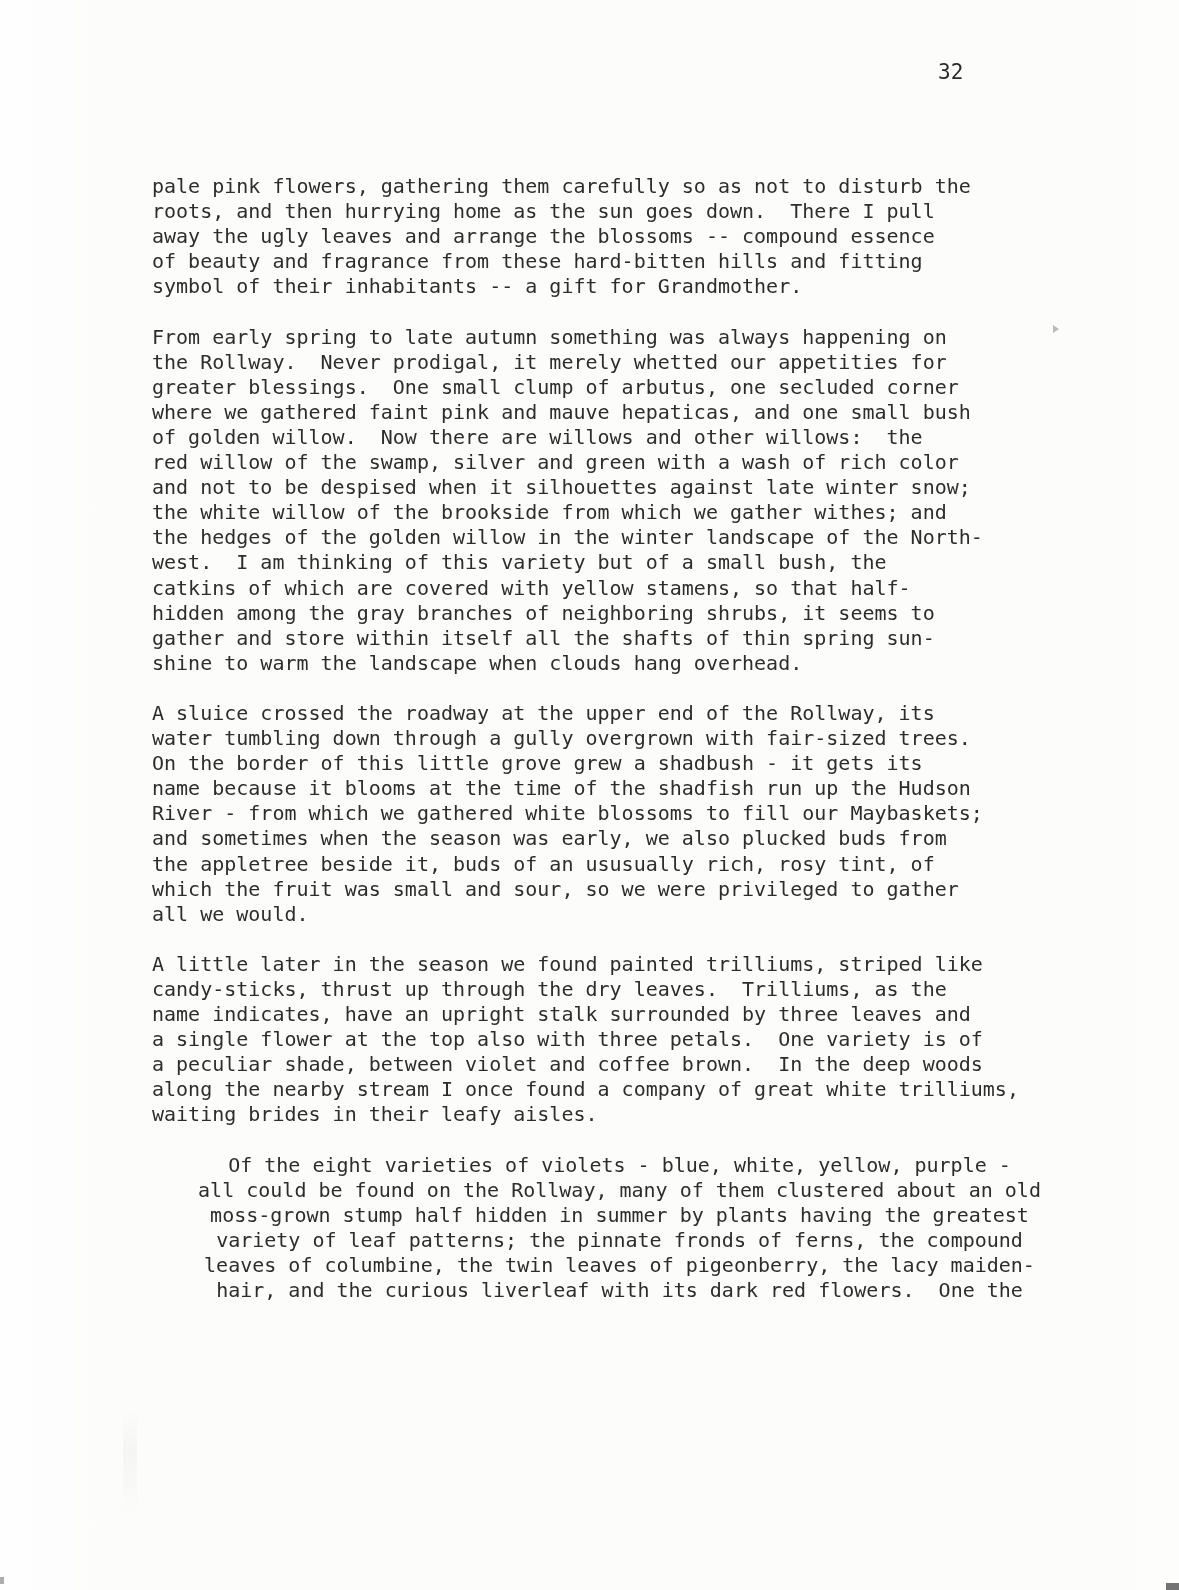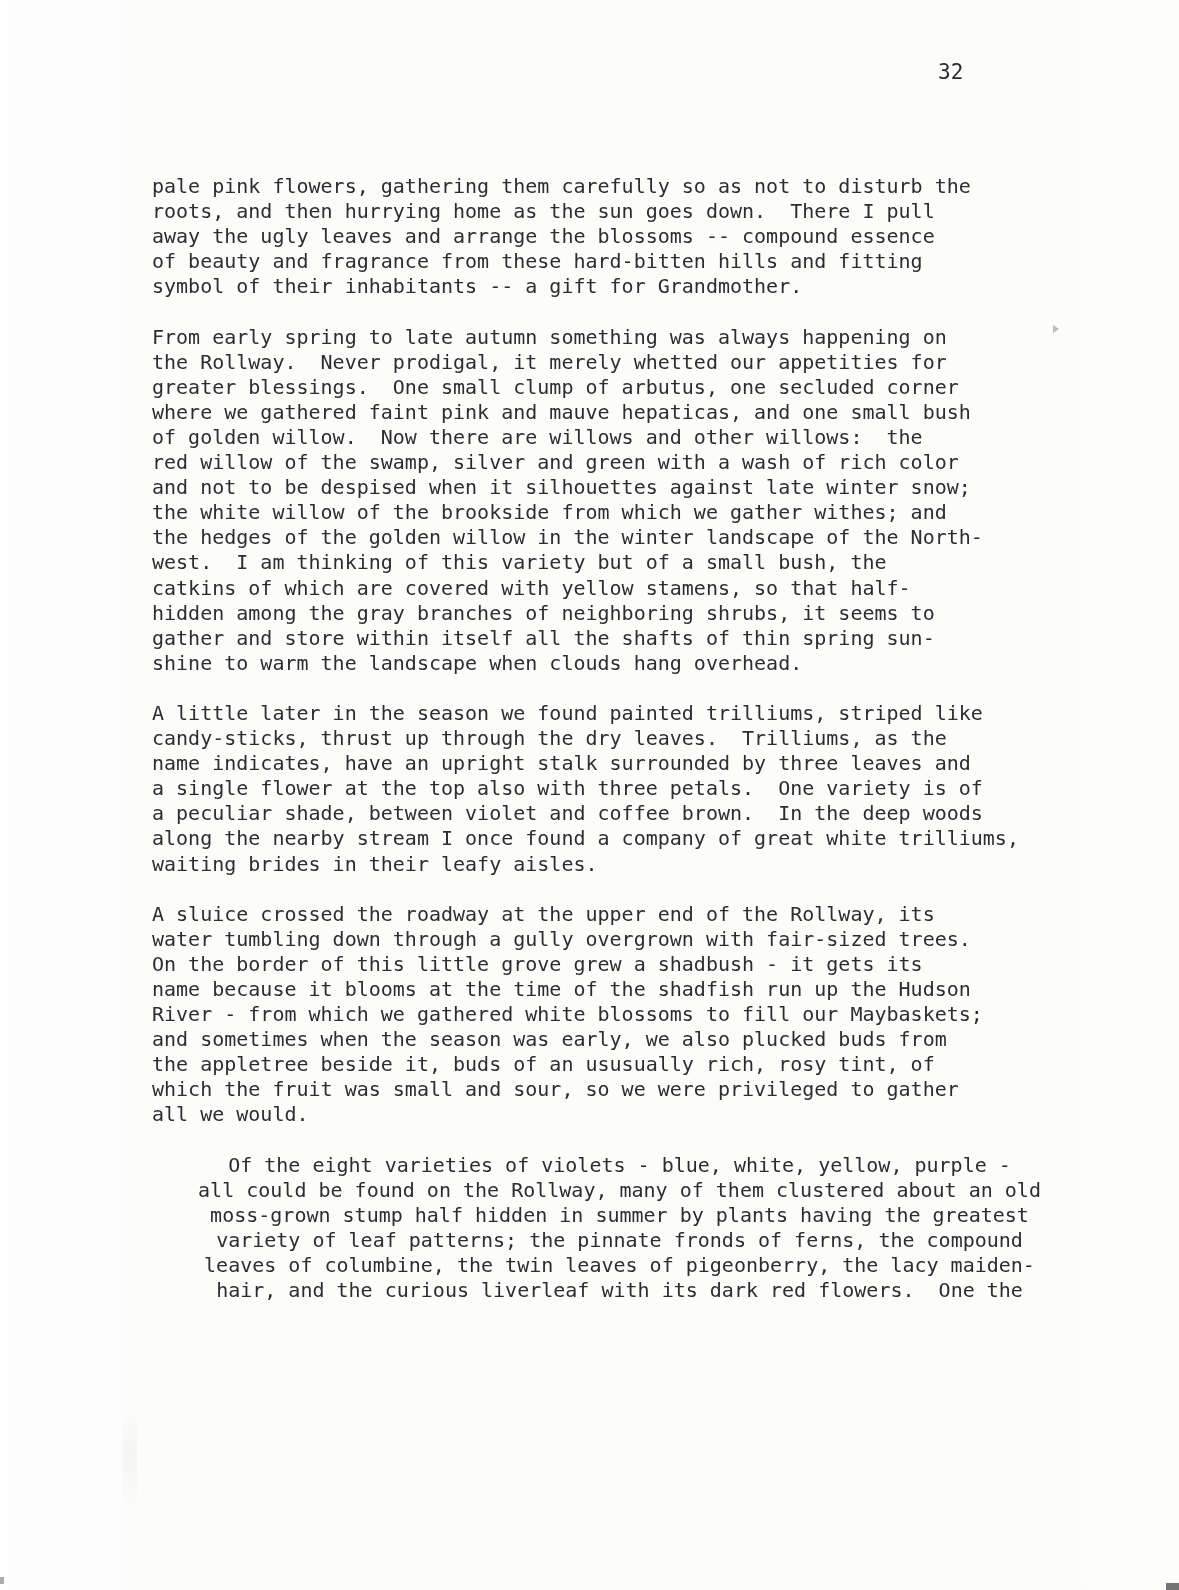--- a/index.html
+++ b/index.html
@@ -105,36 +105,36 @@
 of golden willow.  Now there are willows and other willows:  the
 red willow of the swamp, silver and green with a wash of rich color
 and not to be despised when it silhouettes against late winter snow;
 the white willow of the brookside from which we gather withes; and
 the hedges of the golden willow in the winter landscape of the North-
 west.  I am thinking of this variety but of a small bush, the
 catkins of which are covered with yellow stamens, so that half-
 hidden among the gray branches of neighboring shrubs, it seems to
 gather and store within itself all the shafts of thin spring sun-
 shine to warm the landscape when clouds hang overhead.</p>
-    <p class="para">A little later in the season we found painted trilliums, striped like
-candy-sticks, thrust up through the dry leaves.  Trilliums, as the
-name indicates, have an upright stalk surrounded by three leaves and
-a single flower at the top also with three petals.  One variety is of
-a peculiar shade, between violet and coffee brown.  In the deep woods
-along the nearby stream I once found a company of great white trilliums,
-waiting brides in their leafy aisles.</p>
     <p class="para">A sluice crossed the roadway at the upper end of the Rollway, its
 water tumbling down through a gully overgrown with fair-sized trees.
 On the border of this little grove grew a shadbush - it gets its
 name because it blooms at the time of the shadfish run up the Hudson
 River - from which we gathered white blossoms to fill our Maybaskets;
 and sometimes when the season was early, we also plucked buds from
 the appletree beside it, buds of an ususually rich, rosy tint, of
 which the fruit was small and sour, so we were privileged to gather
 all we would.</p>
+    <p class="para">A little later in the season we found painted trilliums, striped like
+candy-sticks, thrust up through the dry leaves.  Trilliums, as the
+name indicates, have an upright stalk surrounded by three leaves and
+a single flower at the top also with three petals.  One variety is of
+a peculiar shade, between violet and coffee brown.  In the deep woods
+along the nearby stream I once found a company of great white trilliums,
+waiting brides in their leafy aisles.</p>
     <p class="para">Of the eight varieties of violets - blue, white, yellow, purple -
 all could be found on the Rollway, many of them clustered about an old
 moss-grown stump half hidden in summer by plants having the greatest
 variety of leaf patterns; the pinnate fronds of ferns, the compound
 leaves of columbine, the twin leaves of pigeonberry, the lacy maiden-
 hair, and the curious liverleaf with its dark red flowers.  One the</p>
   </div>
 
   <div class="mark-arrow"></div>
   <div class="smudge-left"></div>

